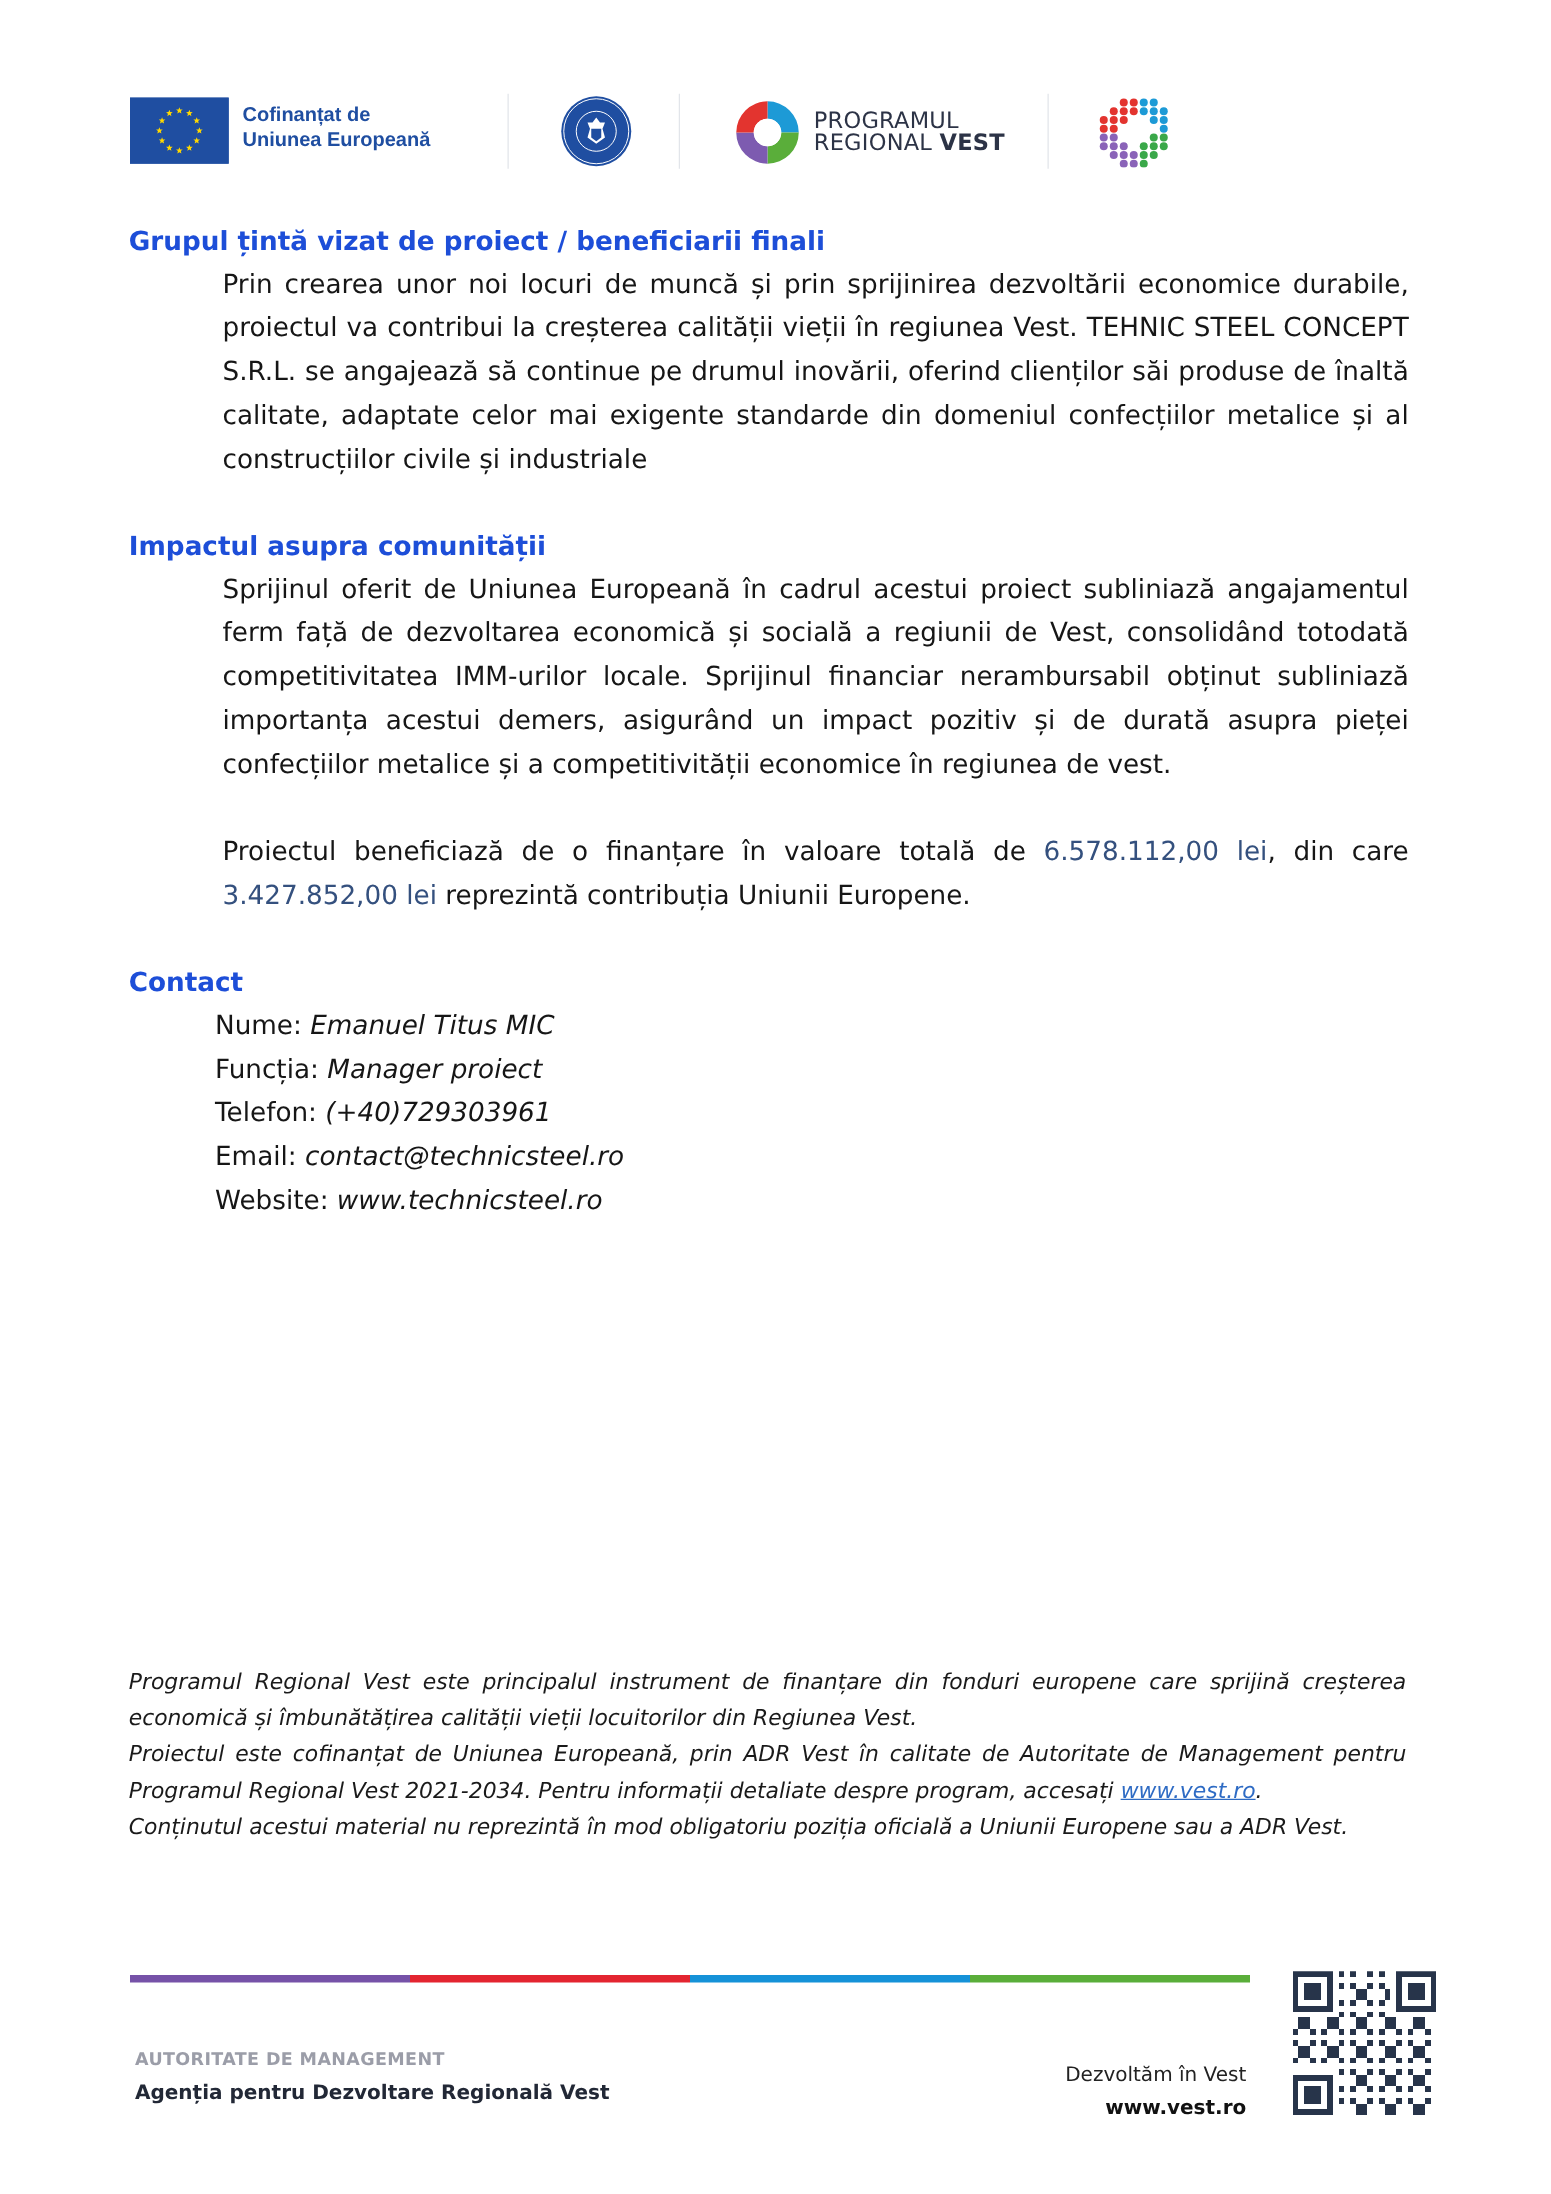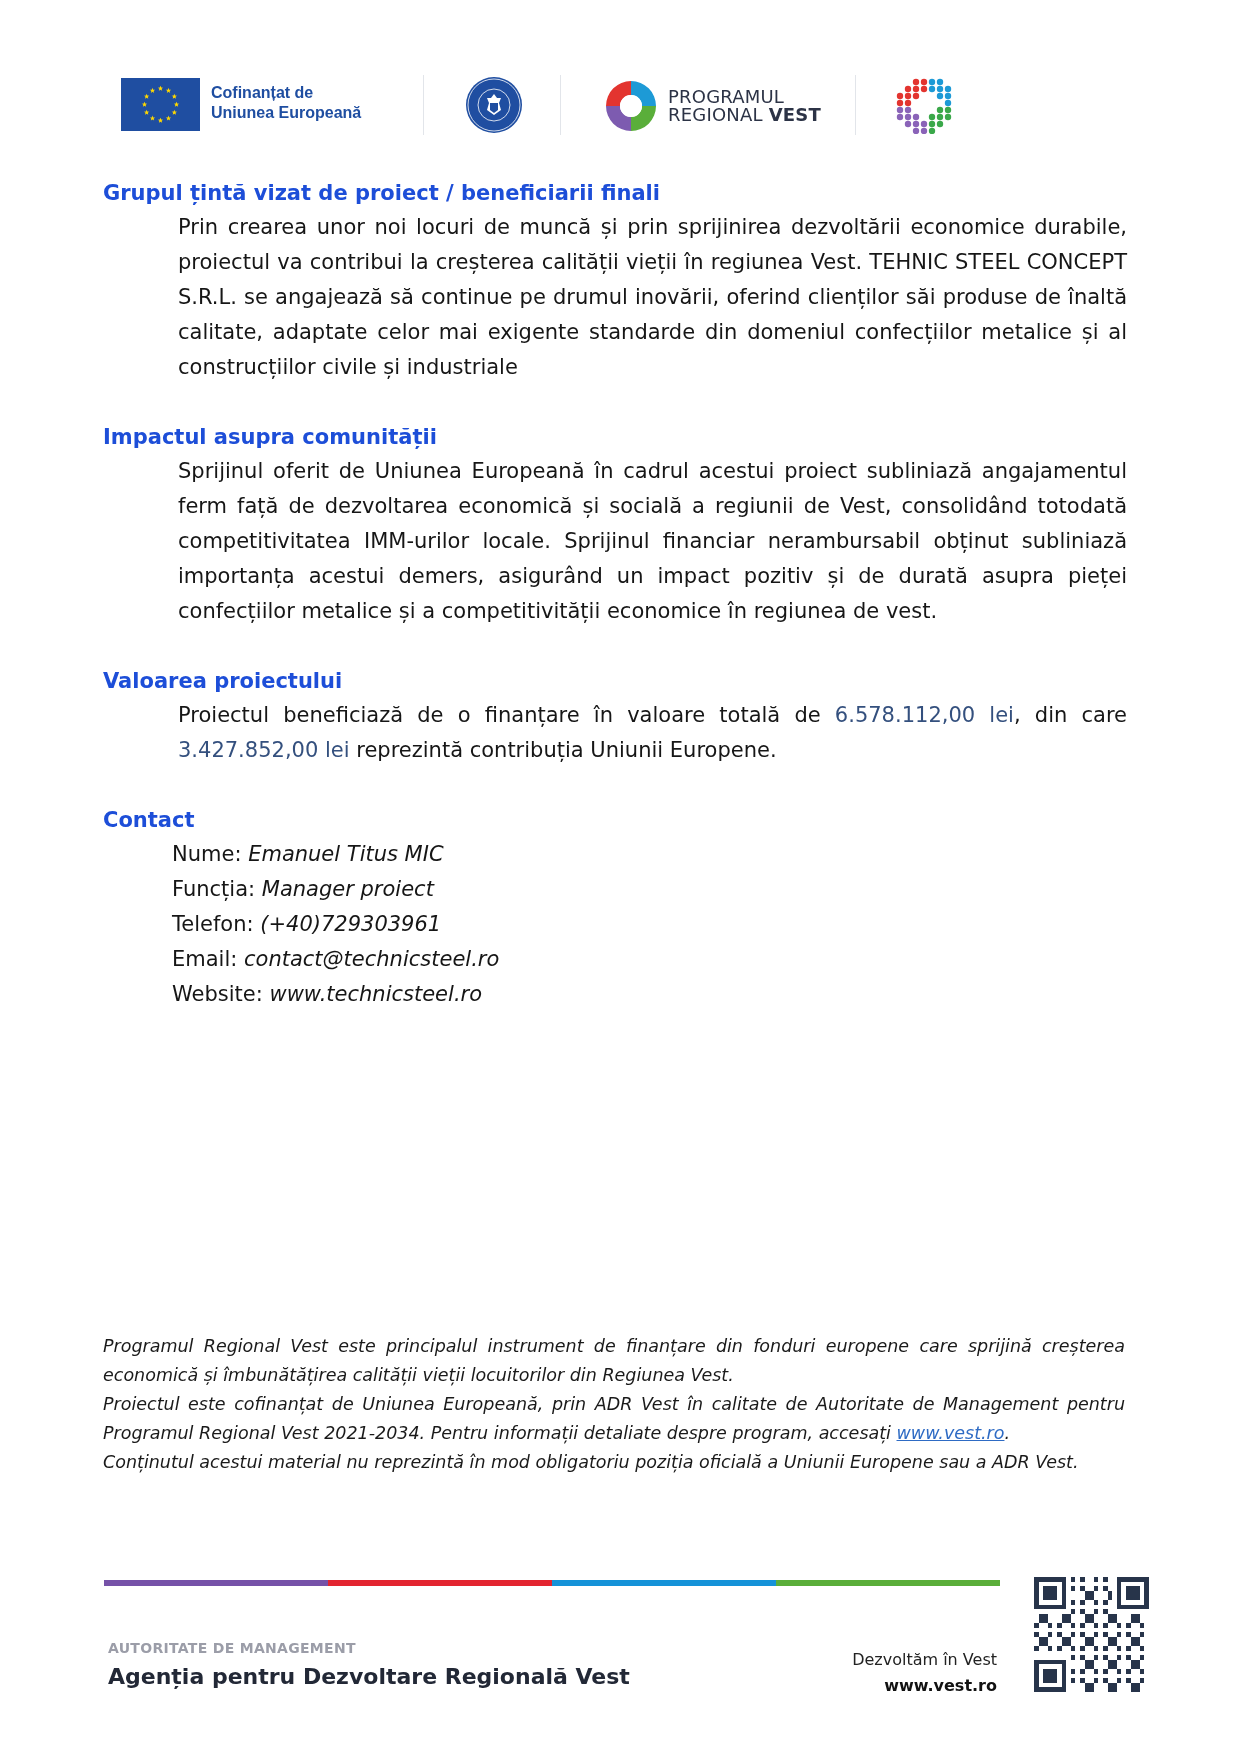--- a/index.html
+++ b/index.html
@@ -1,20 +1,20 @@
 <!DOCTYPE html>
 <html><head>
 <meta charset="utf-8">
 <style>
   html, body { margin: 0; padding: 0; background: #ffffff; }
   body { width: 1241px; height: 1755px; position: relative; overflow: hidden;
          font-family: "DejaVu Sans", "Liberation Sans", sans-serif; color: #1a1a1a; }
 
   
-  .header { position: absolute; left: 121px; top: 70px; width: 1030px; height: 70px; }
+  .header { position: absolute; left: 104px; top: 70px; width: 1030px; height: 70px; }
   .eu-flag { position: absolute; left: 0; top: 8px; width: 79px; height: 53px; background: #1f4ea1; }
   .eu-flag svg { width: 79px; height: 53px; display: block; }
   .eu-text { position: absolute; left: 90px; top: 13px; font-family: "Liberation Sans", sans-serif;
              font-weight: bold; font-size: 16px; line-height: 20px; color: #1f4ea1; }
   .sep { position: absolute; top: 5px; width: 1px; height: 60px; background: #e2e5ea; }
   .gov-seal { position: absolute; left: 344px; top: 6px; width: 58px; height: 58px; }
   .prv-logo { position: absolute; left: 483px; top: 9px; width: 54px; height: 54px; }
   .prv-text { position: absolute; left: 547px; top: 18px; font-family: "DejaVu Sans", sans-serif;
               font-size: 18px; line-height: 18px; color: #2c3346; letter-spacing: 0.2px; }
   .prv-text b { font-weight: bold; }
@@ -39,21 +39,21 @@
                 font-size: 17.5px; line-height: 29px; font-style: italic; text-align: justify; color: #1a1a1a; }
   .disclaimer p { margin: 0; }
   .disclaimer a { color: #2e6bc4; text-decoration: underline; }
 
   
   .color-bar { position: absolute; left: 104px; top: 1580px; width: 896px; height: 6px; display: flex; }
   .color-bar div { flex: 1; height: 6px; }
   .footer-sub { position: absolute; left: 108px; top: 1640px; font-family: "DejaVu Sans", sans-serif;
                 font-weight: bold; font-size: 14px; color: #9b9da8; letter-spacing: 0.3px; }
   .footer-org { position: absolute; left: 108px; top: 1664px; font-family: "DejaVu Sans", sans-serif;
-                font-weight: bold; font-size: 22px; color: #222836; }
+                font-weight: bold; font-size: 16px; color: #222836; }
   .footer-tag { position: absolute; right: 244px; top: 1650px; font-size: 16px; color: #222; text-align: right; }
   .footer-url { position: absolute; right: 244px; top: 1676px; font-size: 16px; font-weight: bold; color: #111; text-align: right; }
   .qr { position: absolute; left: 1034px; top: 1577px; width: 115px; height: 115px; }
 </style>
 </head>
 <body>
 
 <div class="header">
   <div class="eu-flag">
     <svg viewBox="0 0 79 53">
@@ -144,21 +144,20 @@
 
 <div class="content">
   <h2 class="section-title">Grupul țintă vizat de proiect / beneficiarii finali</h2>
   <p class="section-body">Prin crearea unor noi locuri de muncă și prin sprijinirea dezvoltării economice durabile, proiectul va contribui la creșterea calității vieții în regiunea Vest. TEHNIC STEEL CONCEPT S.R.L. se angajează să continue pe drumul inovării, oferind clienților săi produse de înaltă calitate, adaptate celor mai exigente standarde din domeniul confecțiilor metalice și al construcțiilor civile și industriale</p>
   <div class="sec-gap"></div>
 
   <h2 class="section-title">Impactul asupra comunității</h2>
   <p class="section-body">Sprijinul oferit de Uniunea Europeană în cadrul acestui proiect subliniază angajamentul ferm față de dezvoltarea economică și socială a regiunii de Vest, consolidând totodată competitivitatea IMM-urilor locale. Sprijinul financiar nerambursabil obținut subliniază importanța acestui demers, asigurând un impact pozitiv și de durată asupra pieței confecțiilor metalice și a competitivității economice în regiunea de vest.</p>
   <div class="sec-gap"></div>
 
-  <h2 class="section-title">Valoarea proiectului</h2>
   <p class="section-body"><span>Proiectul beneficiază de o finanțare în valoare totală de </span><span class="hl">6.578.112,00 lei</span><span>, din care </span><span class="hl">3.427.852,00 lei</span><span> reprezintă contribuția Uniunii Europene.</span></p>
   <div class="sec-gap"></div>
 
   <h2 class="section-title">Contact</h2>
   <div class="contact-line"><span>Nume: </span><i>Emanuel Titus MIC</i></div>
   <div class="contact-line"><span>Funcția: </span><i>Manager proiect</i></div>
   <div class="contact-line"><span>Telefon: </span><i>(+40)729303961</i></div>
   <div class="contact-line"><span>Email: </span><i>contact@technicsteel.ro</i></div>
   <div class="contact-line"><span>Website: </span><i>www.technicsteel.ro</i></div>
 </div>

